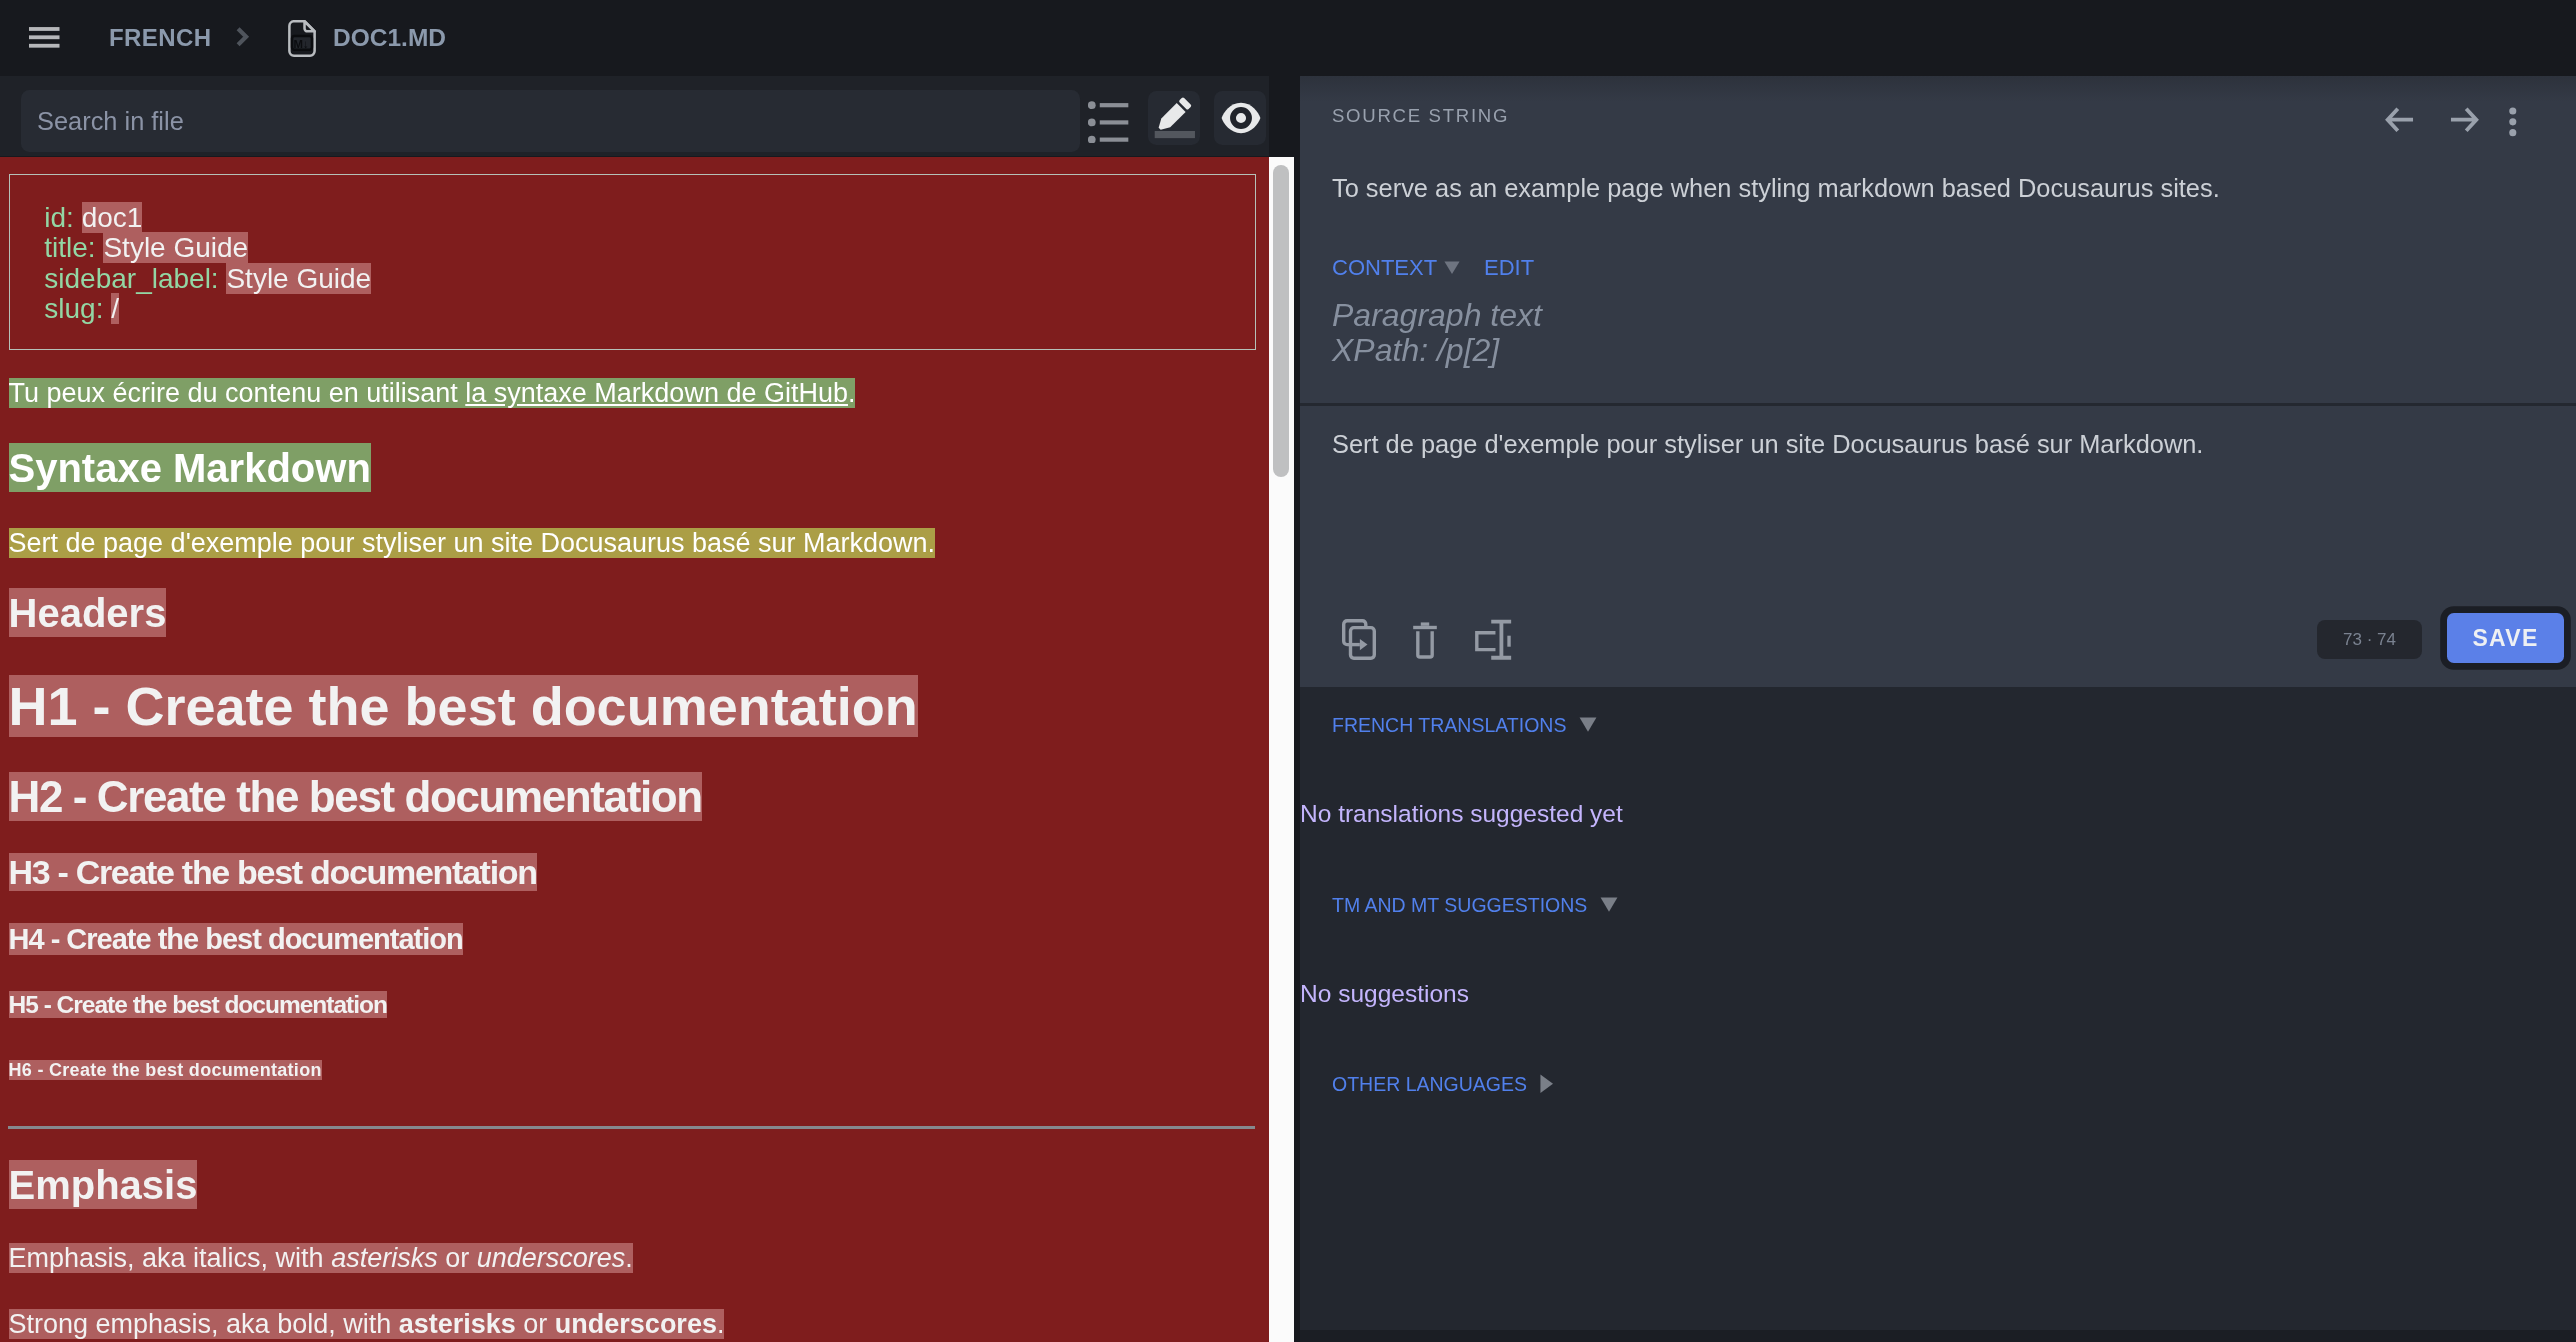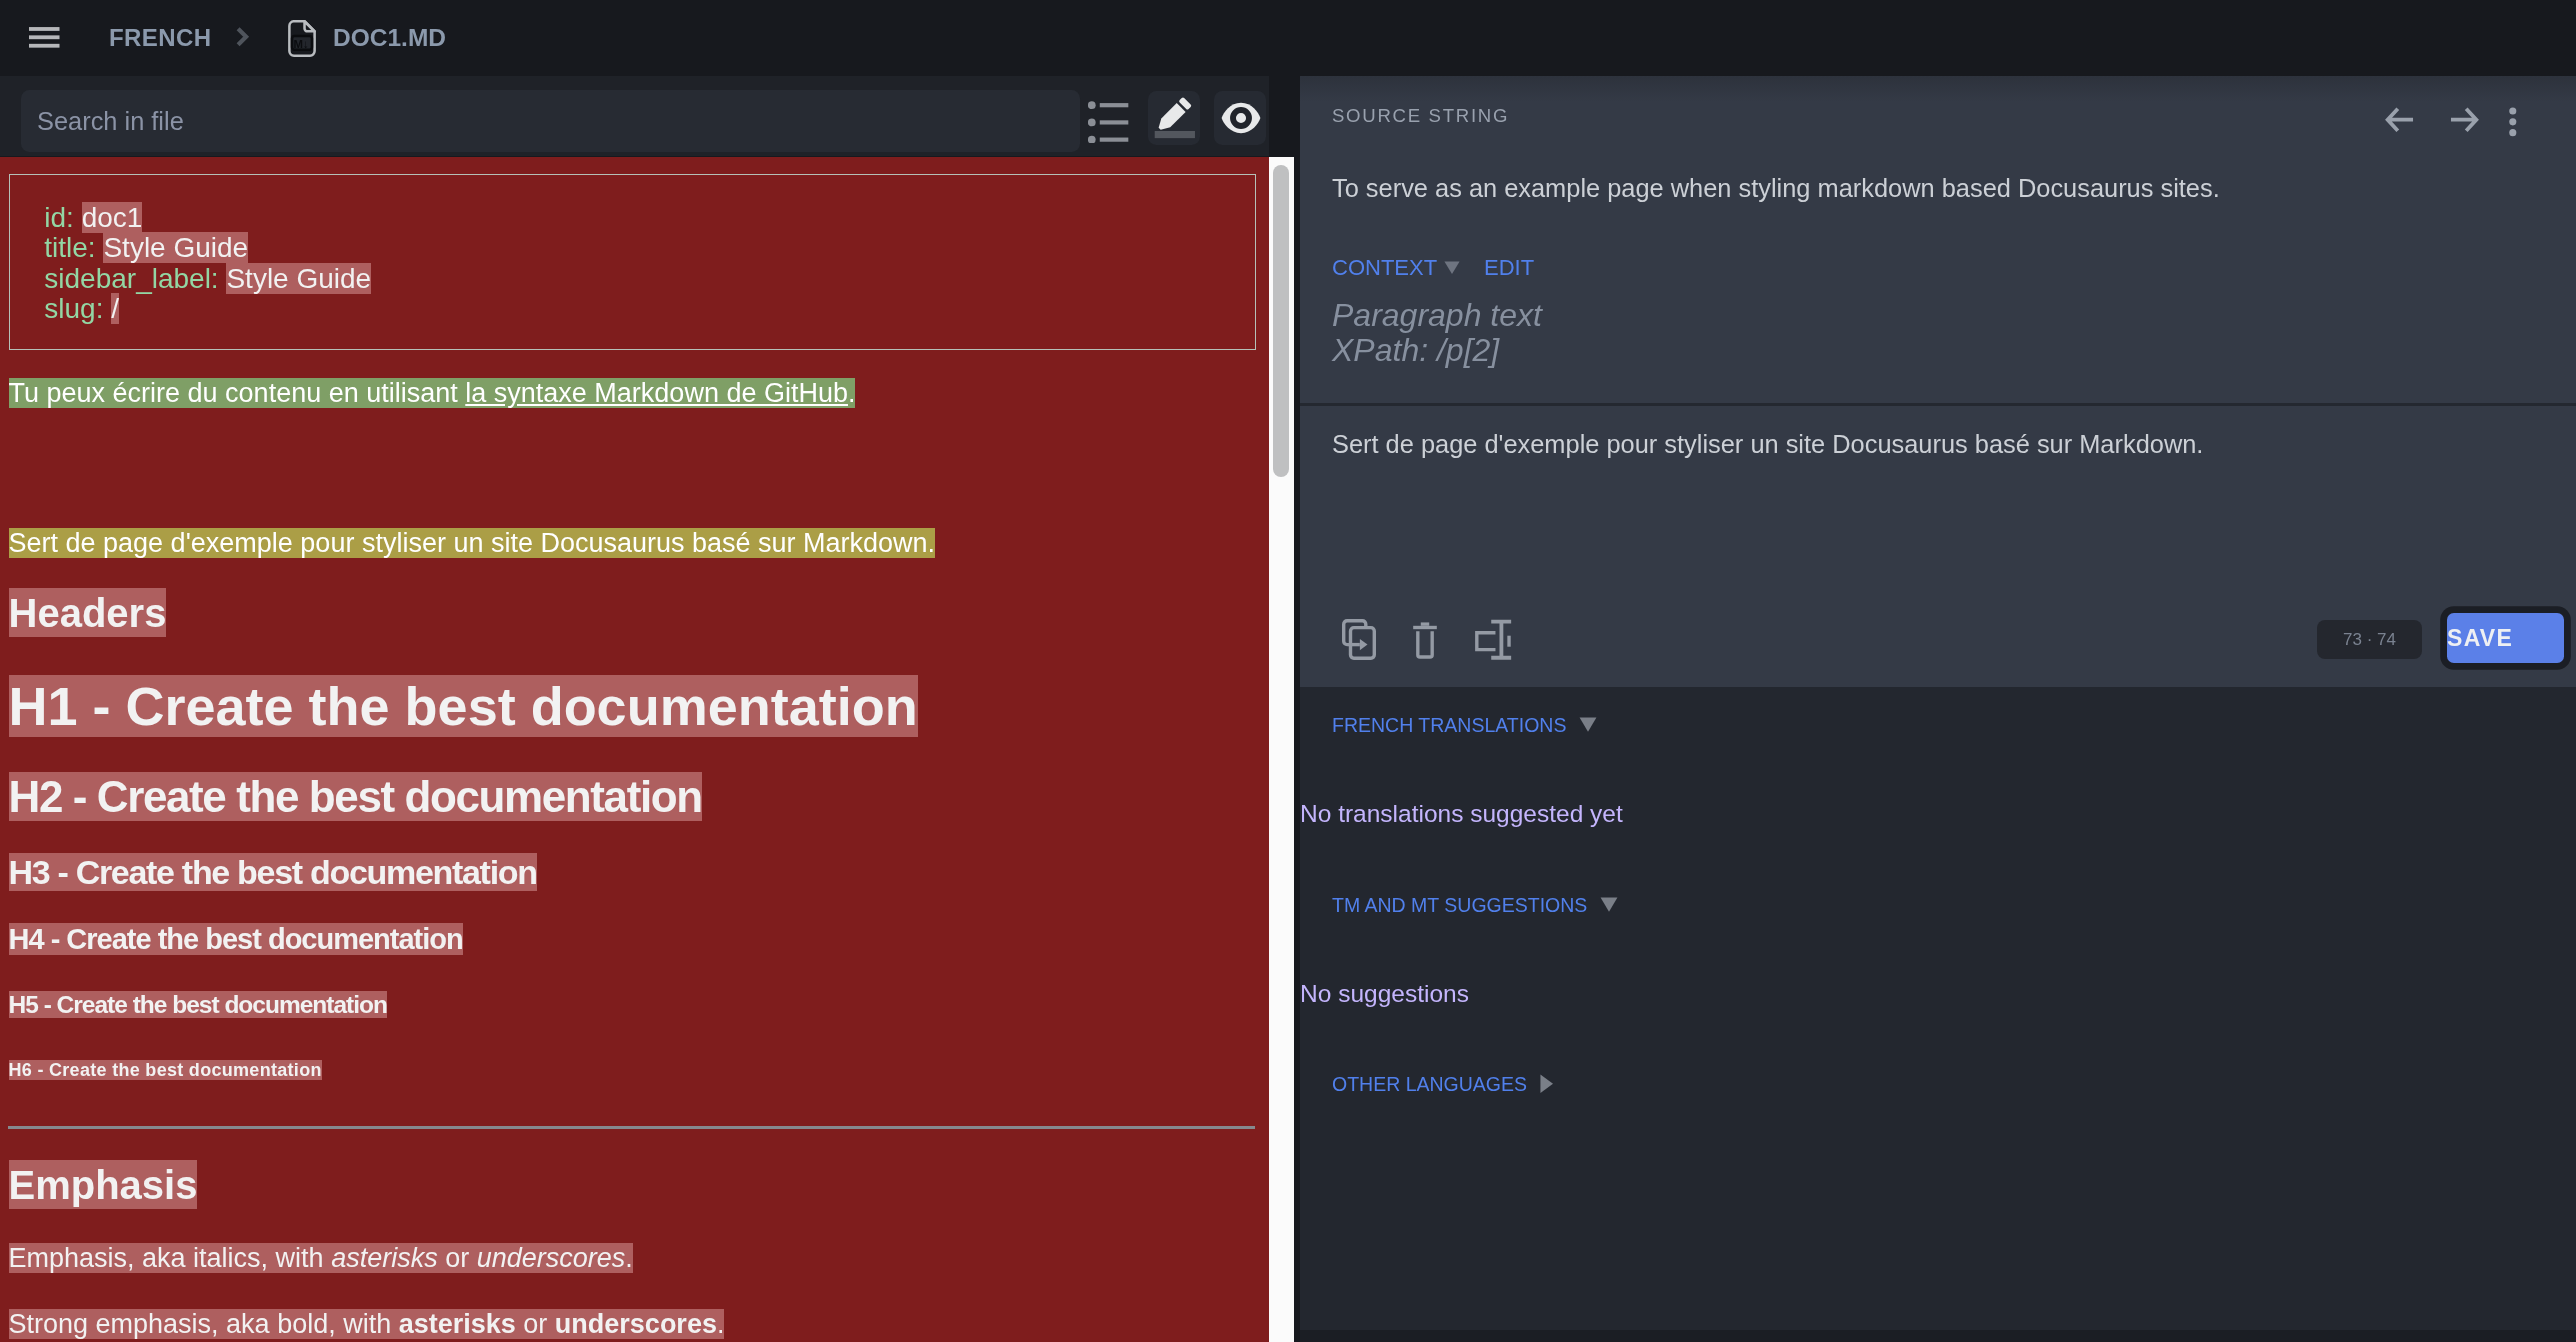--- a/index.html
+++ b/index.html
@@ -45,21 +45,21 @@
   #rbottomstrip { left:1300px; top:1330px; width:1276px; height:12px; background:#1b1e24; }
 
   .rlabel { position:absolute; color:#99a1ae; font-size:18.6px; letter-spacing:1.7px; }
   .bluelbl { color:#5180ec; font-size:19.5px; letter-spacing:0px; }
   .rtext { position:absolute; color:#ccd0d6; font-size:25.4px; }
   .rmuted { position:absolute; color:#87909f; font-size:32px; line-height:35px;font-style:italic; }
   .rcenter { position:absolute; width:100%; text-align:left; color:#c4b5fd; font-size:24.5px; }
   .secrow { position:absolute; display:flex; align-items:center; }
   .secrow svg { margin-left:12.7px; }
 
-  #savebtn { position:absolute; left:1147px; top:537px; width:117px; height:50px; background:#5b80e8; border-radius:6.8px; box-shadow:0 0 0 6.8px #1b1e25; color:#eef0f3; font-size:23px; font-weight:bold; letter-spacing:1.3px; line-height:50px; }
+  #savebtn { position:absolute; left:1147px; top:537px; width:117px; height:50px; background:#5b80e8; border-radius:6.8px; box-shadow:0 0 0 6.8px #1b1e25; color:#eef0f3; font-size:23px; font-weight:bold; letter-spacing:1.3px; text-align:center; line-height:50px; }
   #counter { position:absolute; left:1017px; top:544px; width:105px; height:39px; background:#24272e; border-radius:8px; color:#7a8290; font-size:17px; text-align:center; line-height:39px; }
 </style>
 </head>
 <body>
 <div id="stage">
   <div class="abs" id="topbar">
     <svg class="abs" style="left:25.4px;top:23px" width="30.5" height="30.5" viewBox="0 0 36 36">
       <rect x="0" y="4.8" width="36" height="4.5" fill="#b6b7ba"></rect>
       <rect x="0" y="14.6" width="36" height="4.5" fill="#b6b7ba"></rect>
       <rect x="0" y="24.6" width="36" height="4.5" fill="#b6b7ba"></rect>
@@ -105,20 +105,21 @@
   </div>
 
   <div class="abs" id="docarea">
     <div class="abs" id="codebox">
       <div class="line" style="top:28px">id: <span class="hlr">doc1</span></div>
       <div class="line" style="top:58px">title: <span class="hlr">Style Guide</span></div>
       <div class="line" style="top:89px">sidebar_label: <span class="hlr">Style Guide</span></div>
       <div class="line" style="top:119px">slug: <span class="hlr">/</span></div>
     </div>
     <div class="para" style="top:221px"><span class="hlg">Tu peux écrire du contenu en utilisant <span style="text-decoration:underline">la syntaxe Markdown de GitHub</span>.</span></div>
+    <div class="h2" style="top:286px"><span class="hlg">Syntaxe Markdown</span></div>
     <div class="para" style="top:371px"><span class="hly">Sert de page d'exemple pour styliser un site Docusaurus basé sur Markdown.</span></div>
     <div class="h2" style="top:431px"><span class="hlr">Headers</span></div>
     <div class="h1" style="top:518px"><span class="hlr">H1 - Create the best documentation</span></div>
     <div class="h2b" style="top:617px"><span class="hlr">H2 - Create the best documentation</span></div>
     <div class="h3" style="top:697px"><span class="hlr">H3 - Create the best documentation</span></div>
     <div class="h4" style="top:766px"><span class="hlr">H4 - Create the best documentation</span></div>
     <div class="h5" style="top:834px"><span class="hlr">H5 - Create the best documentation</span></div>
     <div class="h6" style="top:903px"><span class="hlr">H6 - Create the best documentation</span></div>
     <div id="hr1" style="top:969px"></div>
     <div class="h2" style="top:1003px"><span class="hlr">Emphasis</span></div>

